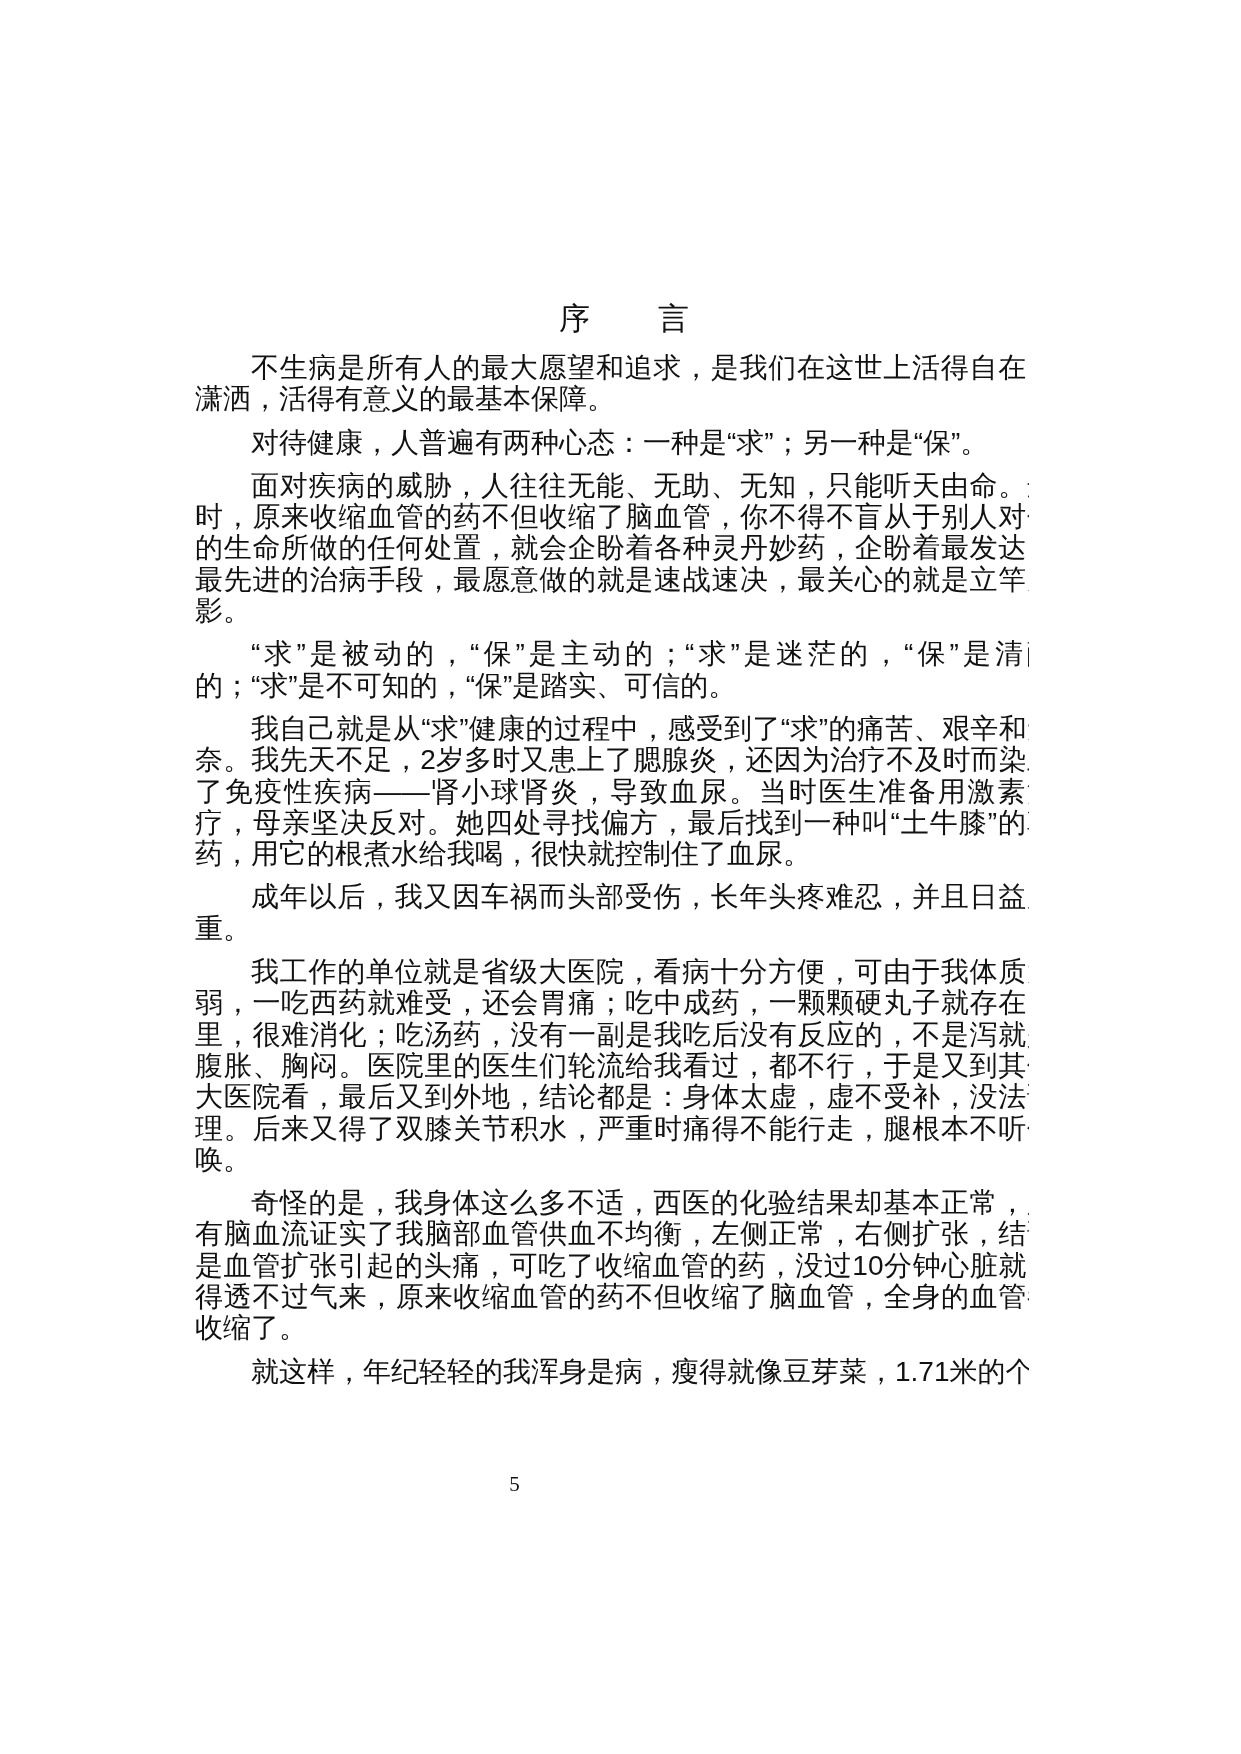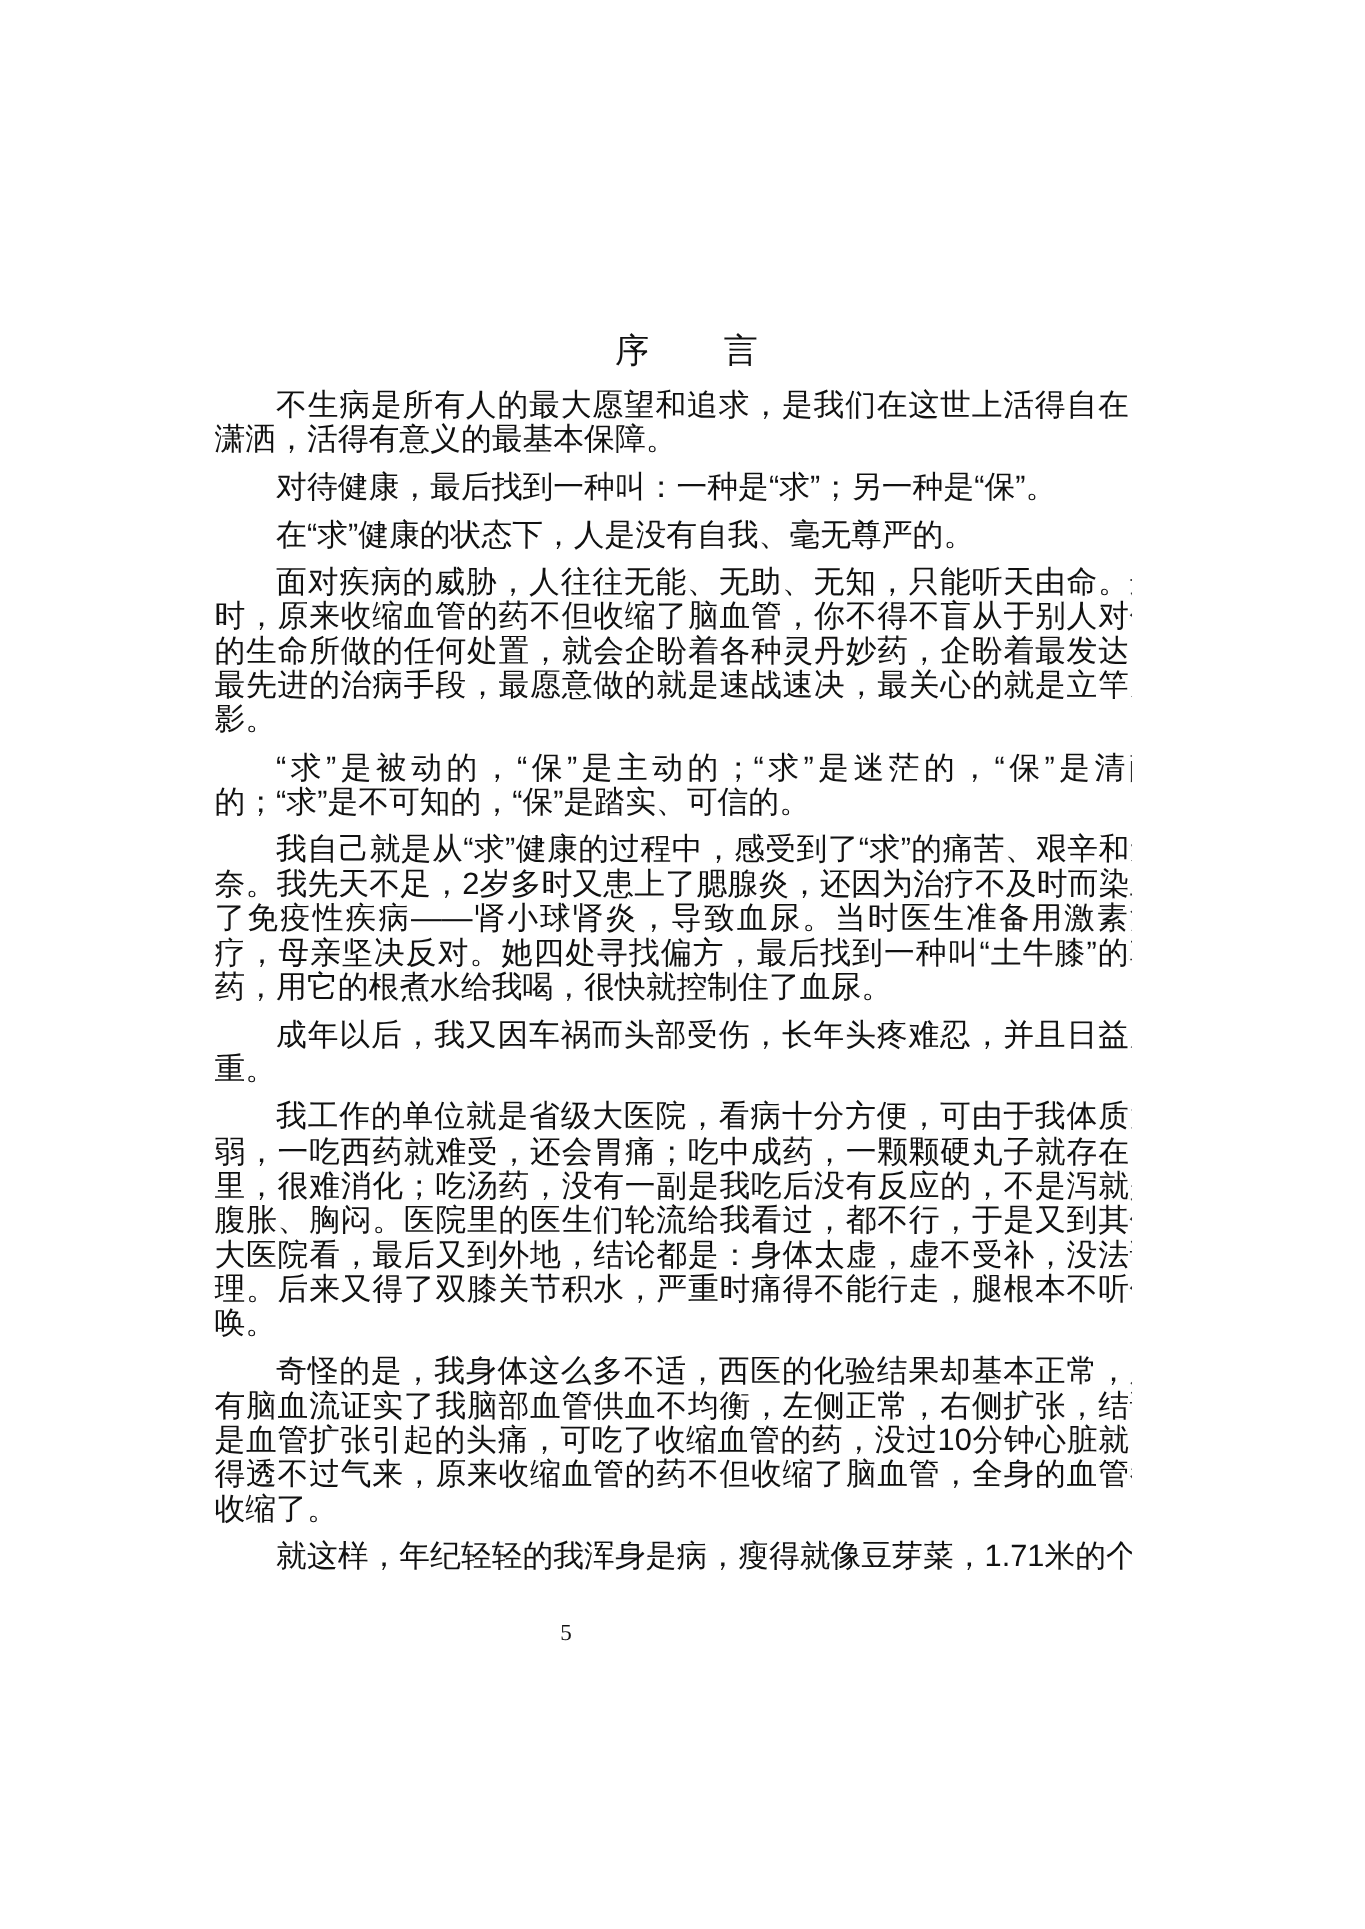--- a/index.html
+++ b/index.html
@@ -57,22 +57,21 @@
   }
 </style>
 </head>
 <body>
 
 <div class="page">
   <div class="content">
     <h1 class="preface-heading">序　　言</h1>
     <div class="body-text">
       <p>不生病是所有人的最大愿望和追求，是我们在这世上活得自在、潇洒，活得有意义的最基本保障。</p>
-        <p>对待健康，最后找到一种叫：一种是“求”；另一种是“保”。</p>
-        <p>在“求”健康的状态下，人是没有自我、毫无尊严的。</p>
+        <p>对待健康，人普遍有两种心态：一种是“求”；另一种是“保”。</p>
         <p>面对疾病的威胁，人往往无能、无助、无知，只能听天由命。这时，原来收缩血管的药不但收缩了脑血管，你不得不盲从于别人对你的生命所做的任何处置，就会企盼着各种灵丹妙药，企盼着最发达、最先进的治病手段，最愿意做的就是速战速决，最关心的就是立竿见影。</p>
         <p>“求”是被动的，“保”是主动的；“求”是迷茫的，“保”是清醒的；“求”是不可知的，“保”是踏实、可信的。</p>
         <p>我自己就是从“求”健康的过程中，感受到了“求”的痛苦、艰辛和无奈。我先天不足，2岁多时又患上了腮腺炎，还因为治疗不及时而染上了免疫性疾病——肾小球肾炎，导致血尿。当时医生准备用激素治疗，母亲坚决反对。她四处寻找偏方，最后找到一种叫“土牛膝”的草药，用它的根煮水给我喝，很快就控制住了血尿。</p>
         <p>成年以后，我又因车祸而头部受伤，长年头疼难忍，并且日益严重。</p>
         <p>我工作的单位就是省级大医院，看病十分方便，可由于我体质太弱，一吃西药就难受，还会胃痛；吃中成药，一颗颗硬丸子就存在胃里，很难消化；吃汤药，没有一副是我吃后没有反应的，不是泻就是腹胀、胸闷。医院里的医生们轮流给我看过，都不行，于是又到其他大医院看，最后又到外地，结论都是：身体太虚，虚不受补，没法调理。后来又得了双膝关节积水，严重时痛得不能行走，腿根本不听使唤。</p>
         <p>奇怪的是，我身体这么多不适，西医的化验结果却基本正常，只有脑血流证实了我脑部血管供血不均衡，左侧正常，右侧扩张，结论是血管扩张引起的头痛，可吃了收缩血管的药，没过10分钟心脏就闷得透不过气来，原来收缩血管的药不但收缩了脑血管，全身的血管都收缩了。</p>
         <p>就这样，年纪轻轻的我浑身是病，瘦得就像豆芽菜，1.71米的个</p>
     </div>
   </div>
   <div class="page-number">5</div>

